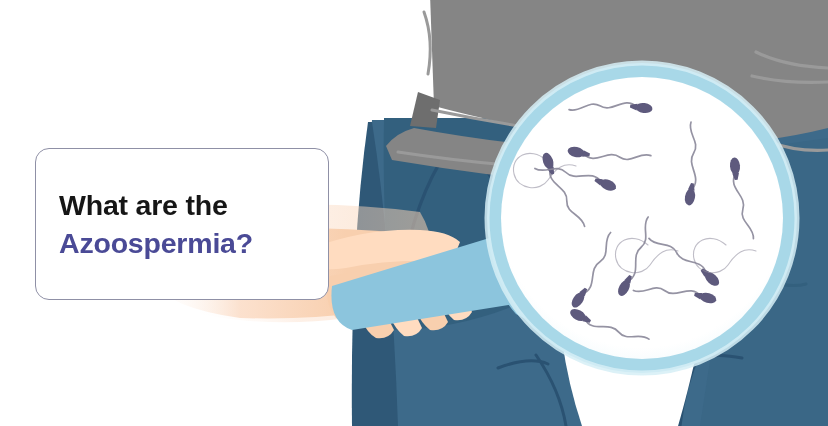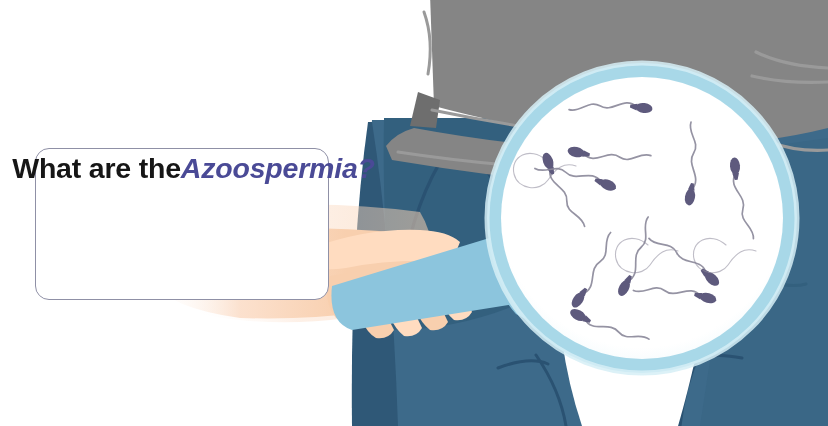--- a/index.html
+++ b/index.html
@@ -15,33 +15,33 @@
   #callout{
     position:absolute;
     left:35px; top:148px;
     width:294px; height:152px;
     background:#ffffff;
     border:1.6px solid #8f90a6;
     border-radius:14px;
     box-sizing:border-box;
     z-index:5;
     display:flex;
-    flex-direction:row;
+    flex-direction:column;
     justify-content:center;
     padding:0 0 0 23px;
   }
   .cl{
     font-size:28.5px;
     line-height:38px;
     font-weight:700;
     color:#161616;
     letter-spacing:-0.2px;
     white-space:nowrap;
   }
-  .cl.accent{color:#4a4a96;font-style:italic;}
+  .cl.accent{color:#4a4a96;}
 </style>
 </head>
 <body>
 
 <div id="stage">
 
   <svg id="art" viewBox="0 0 828 426" xmlns="http://www.w3.org/2000/svg">
     <defs>
       <linearGradient id="gGlow" x1="0" y1="0" x2="1" y2="0">
         <stop offset="0" stop-color="#ffffff" stop-opacity="0"></stop>

